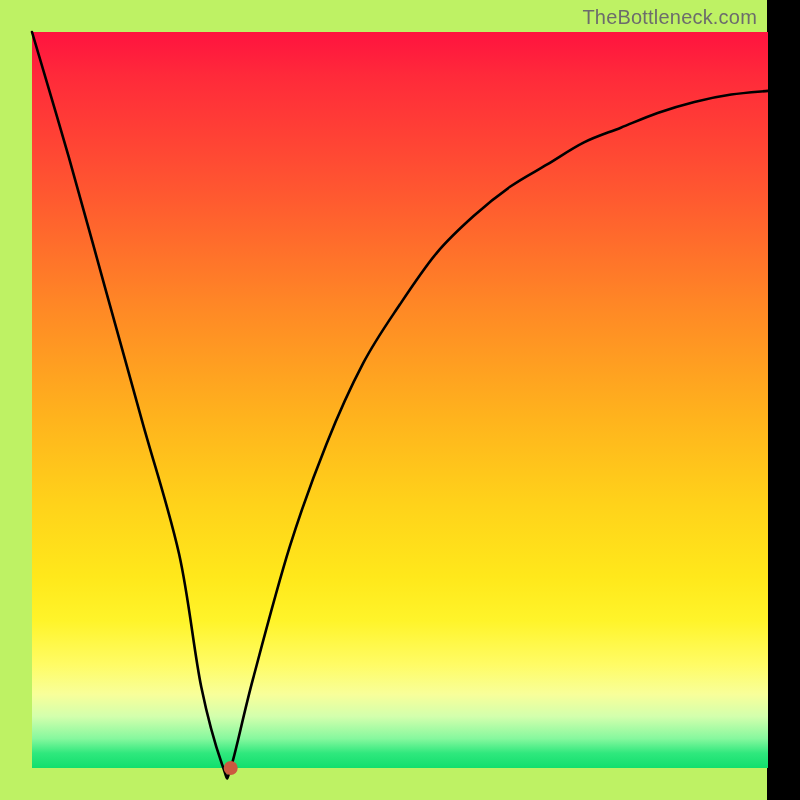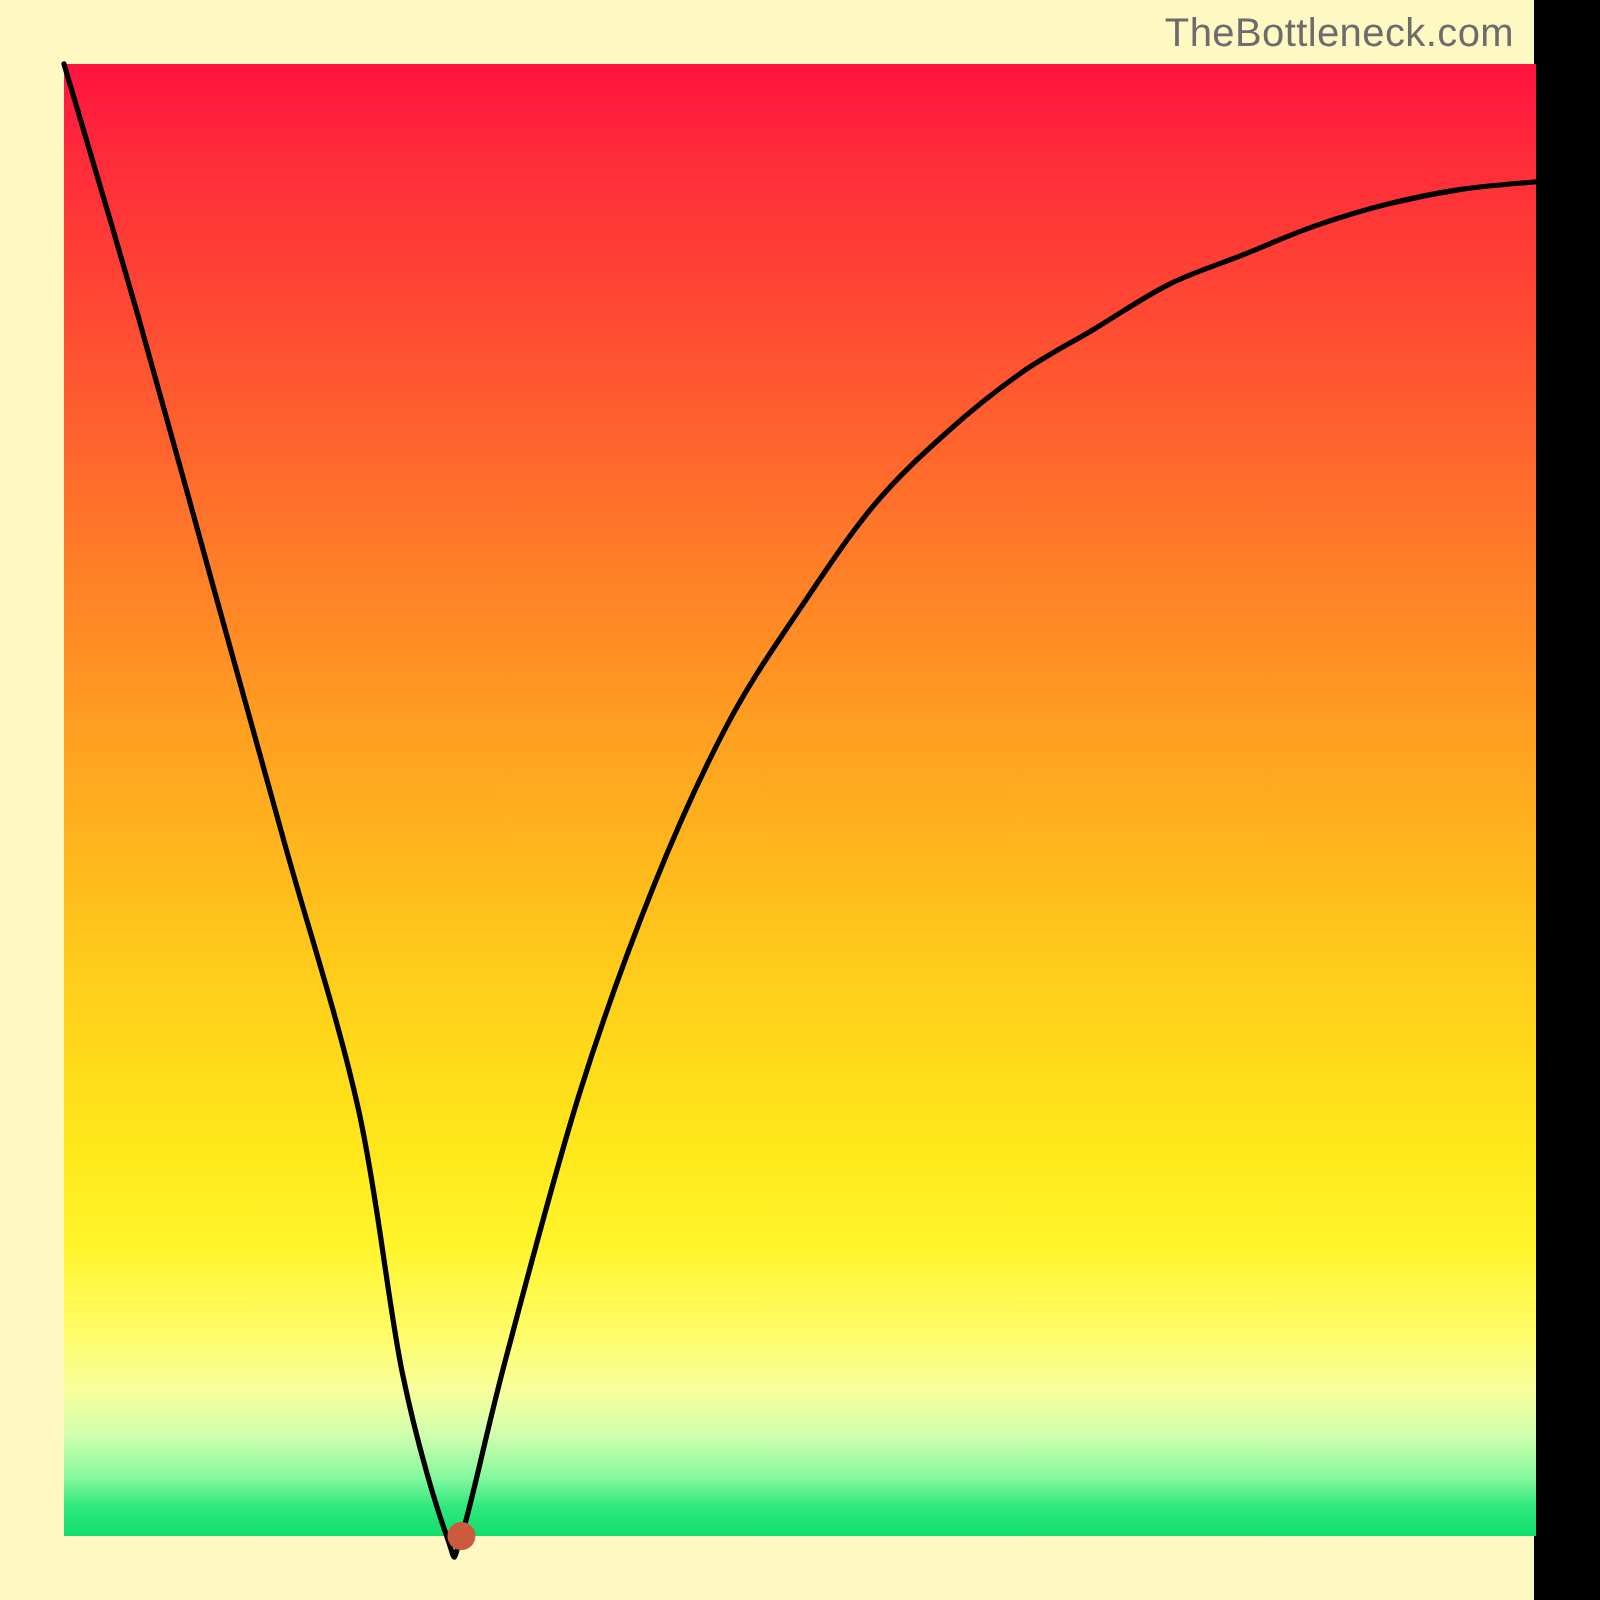--- a/index.html
+++ b/index.html
@@ -8,21 +8,21 @@
     width: 800px;
     height: 800px;
     overflow: hidden;
     background: #000;
     font-family: Arial, Helvetica, sans-serif;
   }
   .frame {
     position: relative;
     width: 767px;
     height: 800px;
-    background: #fef9c3;
+    background: #bef264;
     text-decoration: underline;
   }
   .plot {
     position: absolute;
     left: 32px;
     top: 32px;
     width: 736px;
     height: 736px;
     
     background: linear-gradient(

